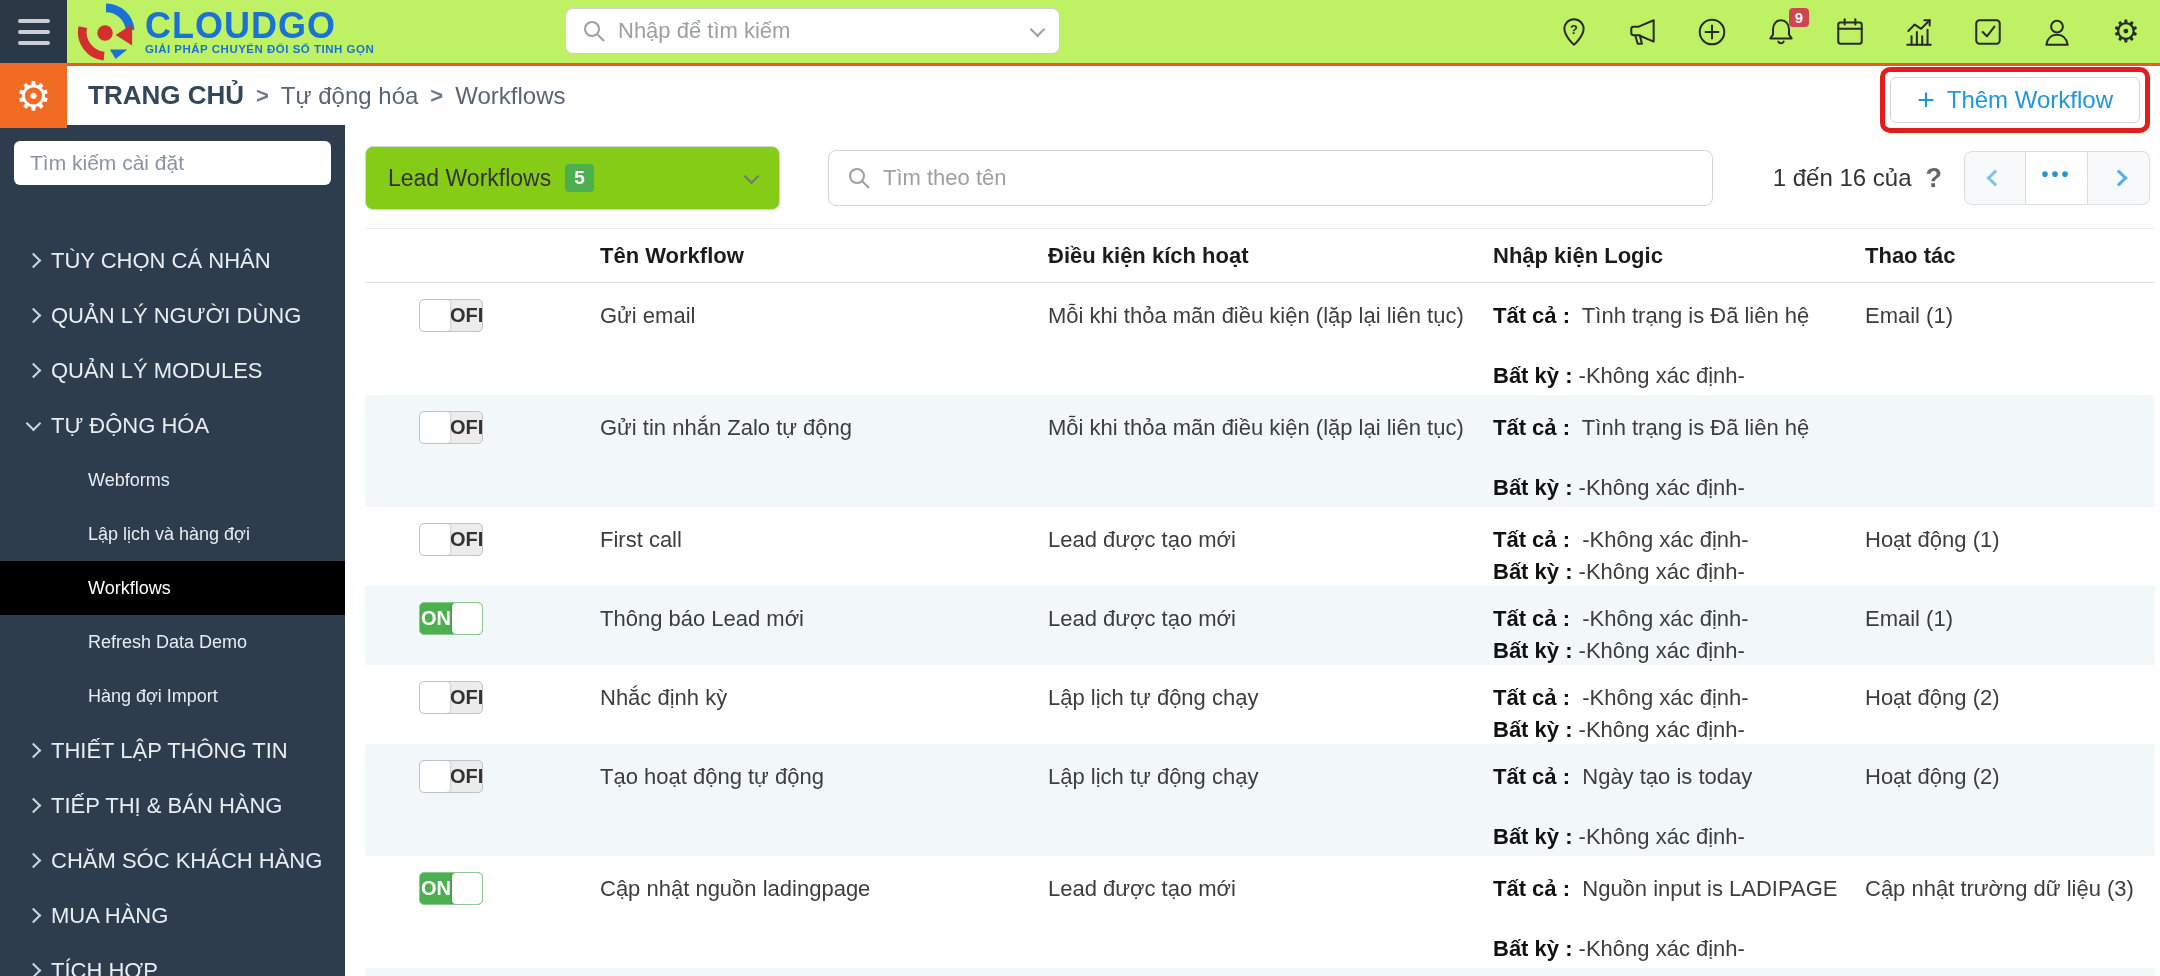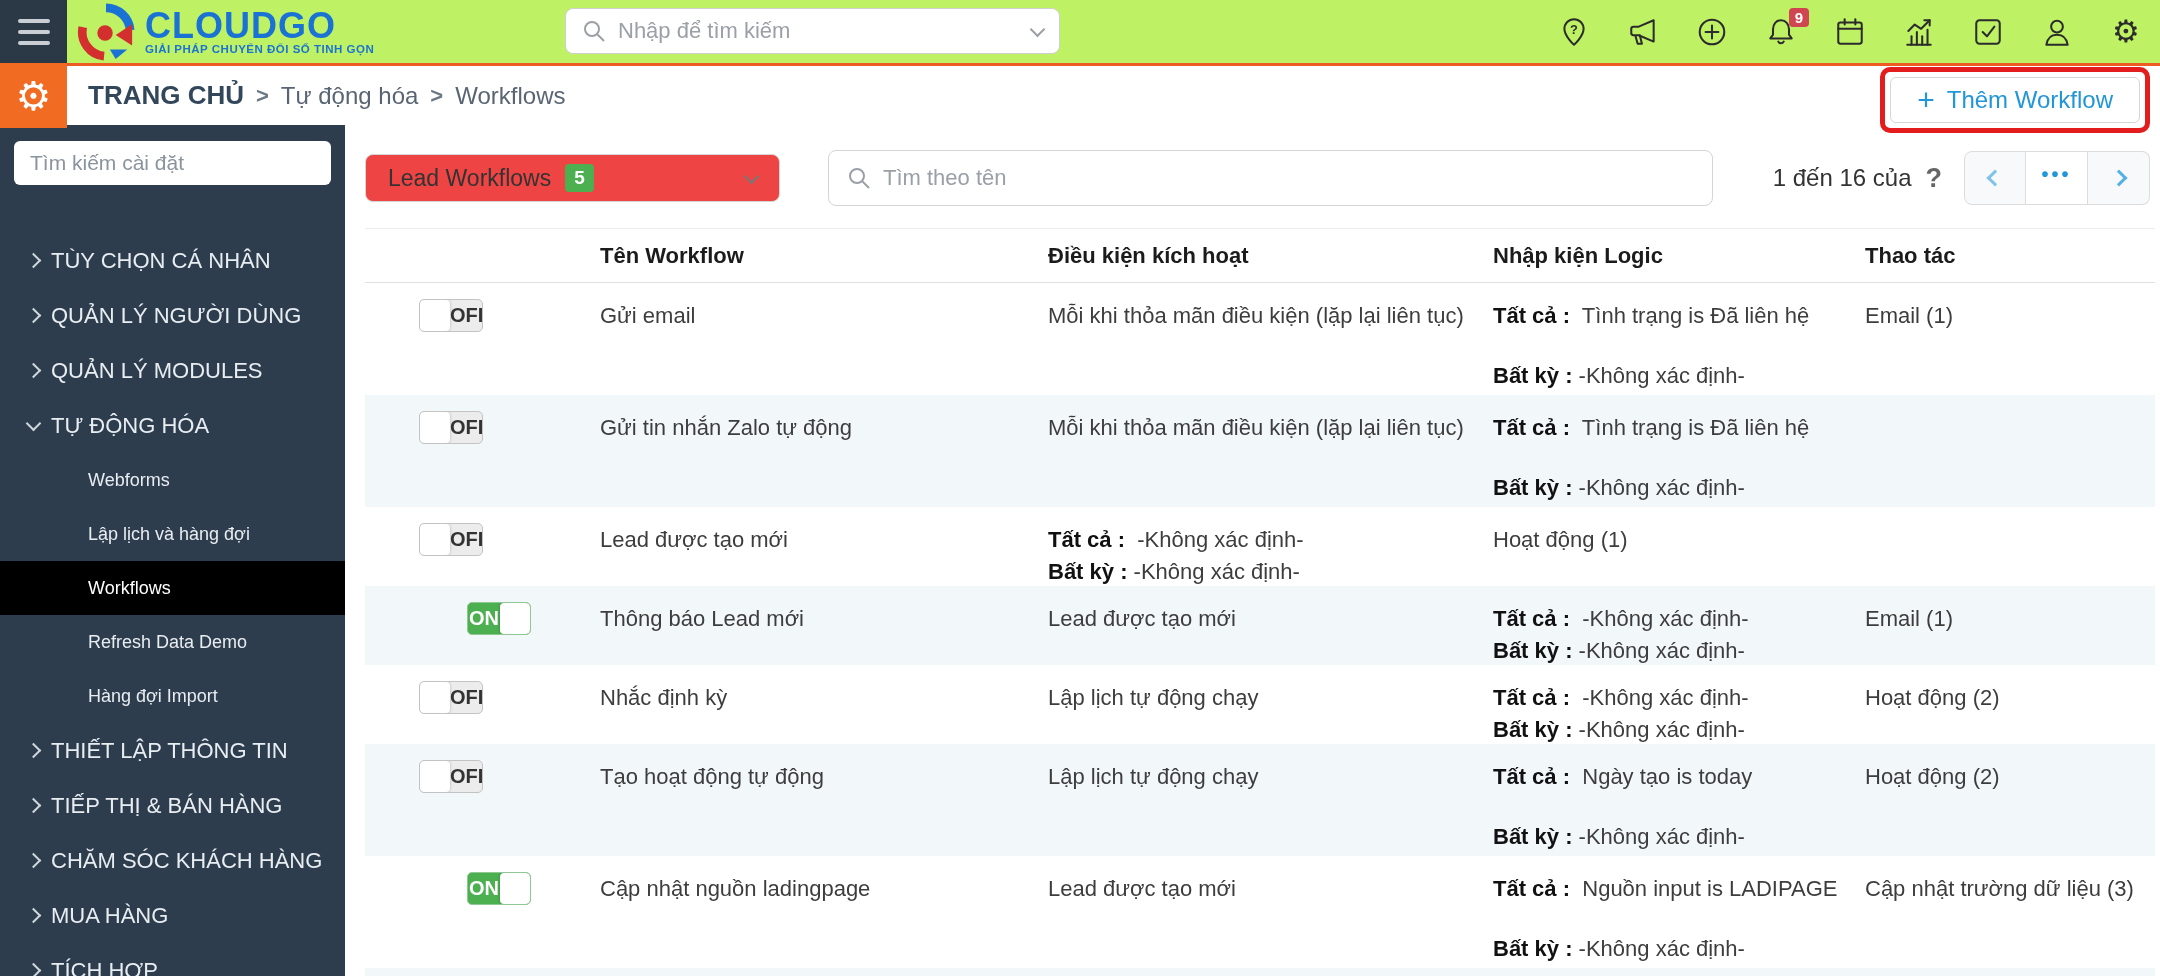--- a/index.html
+++ b/index.html
@@ -57,21 +57,21 @@
           cursor:pointer; white-space:nowrap; }
   .ssub.selected { background:#000; color:#fff; }
   .chev { width:11px; height:11px; border-right:2.4px solid #cfd6dc; border-bottom:2.4px solid #cfd6dc;
           display:inline-block; flex:0 0 auto; }
   .chev.right { transform:rotate(-45deg); }
   .chev.down  { transform:rotate(45deg); margin-top:-4px; }
 
   
   .main { flex:1; padding:25px 0 0 20px; overflow:hidden; }
   .toolbar { display:flex; align-items:center; height:56px; margin-right:10px; }
-  .filter-select { width:415px; height:48px; border:1px solid #d5d5d5; border-radius:8px; background:#ef4444;
+  .filter-select { width:415px; height:64px; border:1px solid #d5d5d5; border-radius:8px; background:#84cc16;
                    display:flex; align-items:center; padding:0 22px; cursor:pointer; }
   .filter-select .label { font-size:23px; color:#333; }
   .filter-badge { background:#4caf50; color:#fff; font-size:19px; font-weight:bold; border-radius:4px;
                   padding:3px 9px; margin-left:14px; }
   .filter-select .chev { border-color:#777; margin-left:auto; }
   .name-search { margin-left:48px; width:885px; height:56px; border:1px solid #d5d5d5; border-radius:8px;
                  display:flex; align-items:center; padding:0 18px; gap:12px; background:#fff; }
   .name-search input { border:none; outline:none; flex:1; font-size:22px; color:#a16207;
                        font-family:"Liberation Sans", sans-serif; }
   .name-search input::placeholder { color:#9aa0a6; }
@@ -104,21 +104,21 @@
   .logic-line b { color:#111; }
   .logic-line { white-space:nowrap; }
   .trow.tall .logic-line + .logic-line { margin-top:34px; }
   .trow.compact .logic-line + .logic-line { margin-top:6px; }
 
   .toggle { width:64px; height:33px; border:1px solid #c3c3c3; border-radius:5px; display:flex;
             overflow:hidden; cursor:pointer; font-weight:bold; font-size:20px; background:#ececec; }
   .toggle .knob { width:30px; background:#fff; flex:0 0 auto; border-radius:4px;
                   box-shadow:0 0 3px rgba(0,0,0,.25); }
   .toggle .tlabel { flex:1; display:flex; align-items:center; justify-content:center; color:#333; }
-  .toggle.on { background:#4caf50; border-color:#8fc893;margin-left:48px; }
+  .toggle.on { background:#4caf50; border-color:#8fc893; }
   .toggle.on .tlabel { color:#fff; }
 
   
   .lmark { width:58px; height:58px; }
 </style>
 </head>
 <body>
 
 <div class="topbar">
   <div class="hamburger">
@@ -346,20 +346,21 @@
             </div>
             <div class="tc c-action"></div>
           </div>
           <div class="trow compact">
             <div class="tc c-toggle">
               <div class="toggle off">
                 <span class="knob"></span>
                 <span class="tlabel">OFF</span>
               </div>
             </div>
+            <div class="tc c-name">First call</div>
             <div class="tc c-trigger">Lead được tạo mới</div>
             <div class="tc c-logic">
               <div class="logic-line"><b>Tất cả :</b>&nbsp; -Không xác định-</div>
               <div class="logic-line"><b>Bất kỳ :</b> -Không xác định-</div>
             </div>
             <div class="tc c-action">Hoạt động (1)</div>
           </div>
           <div class="trow compact alt">
             <div class="tc c-toggle">
               <div class="toggle on">

